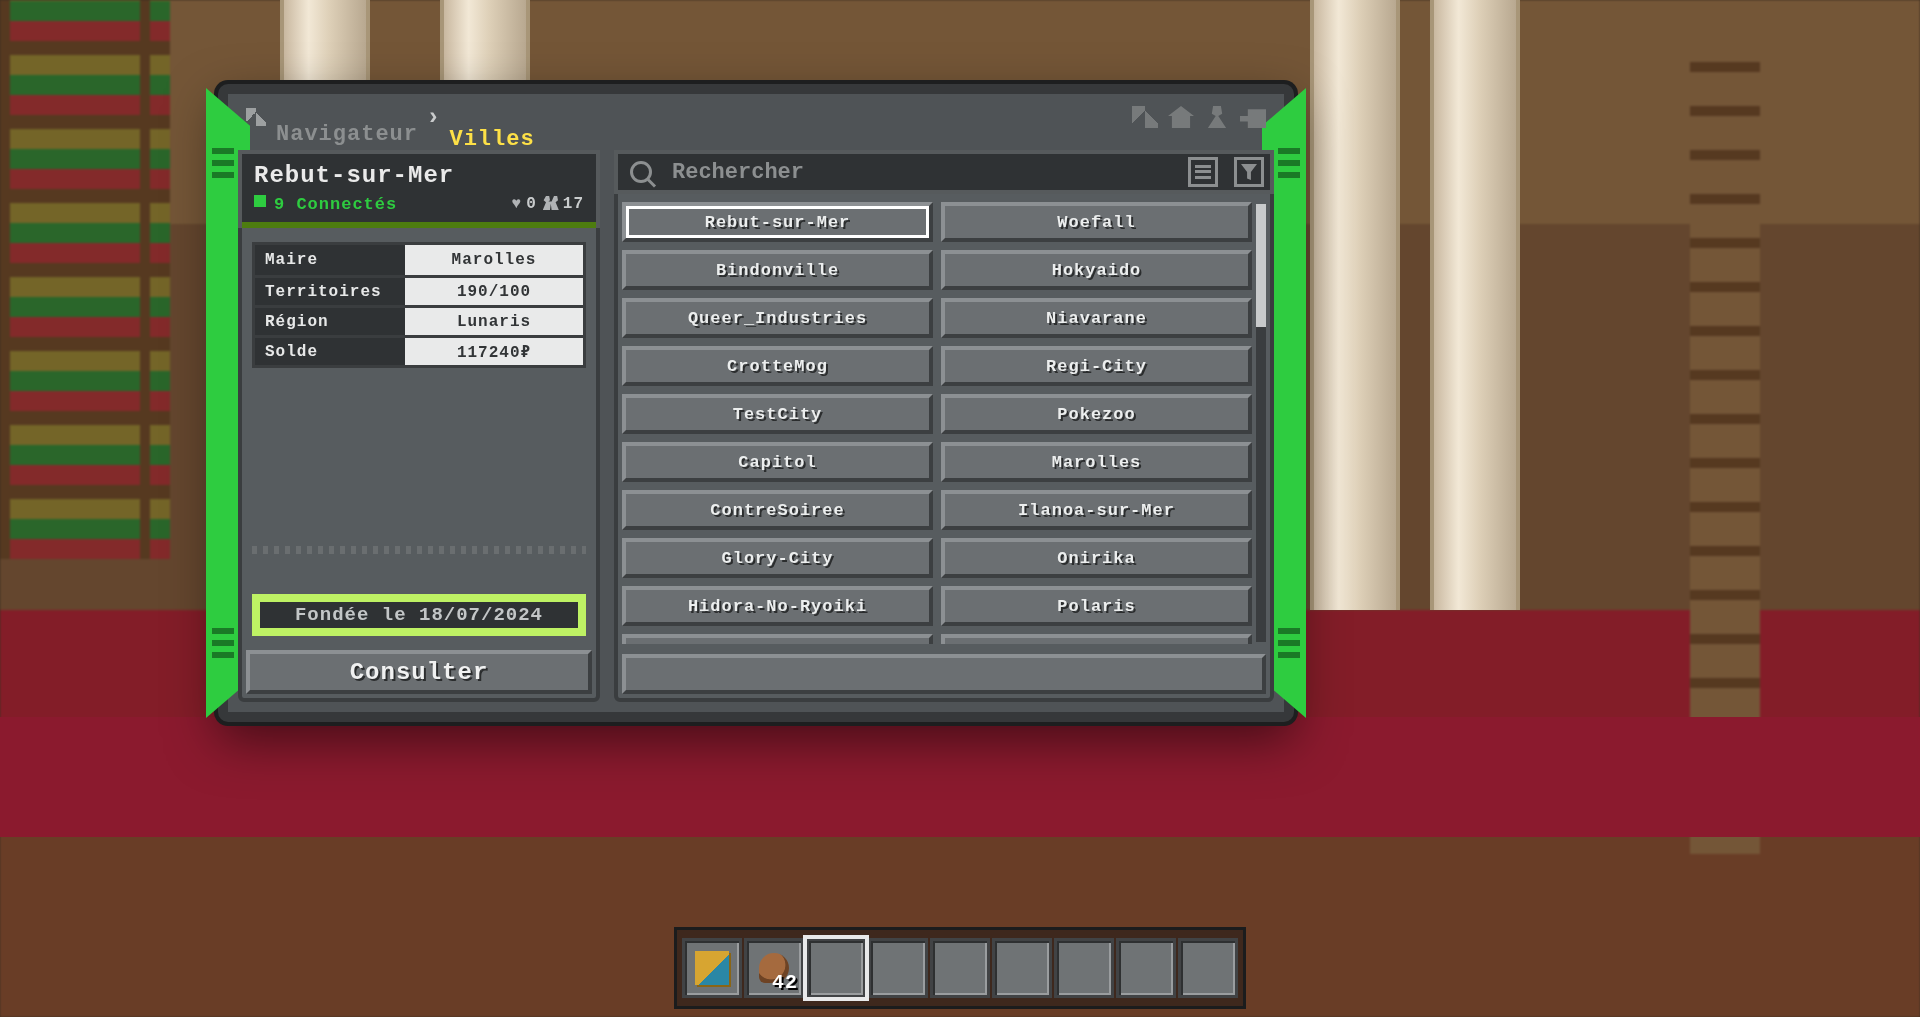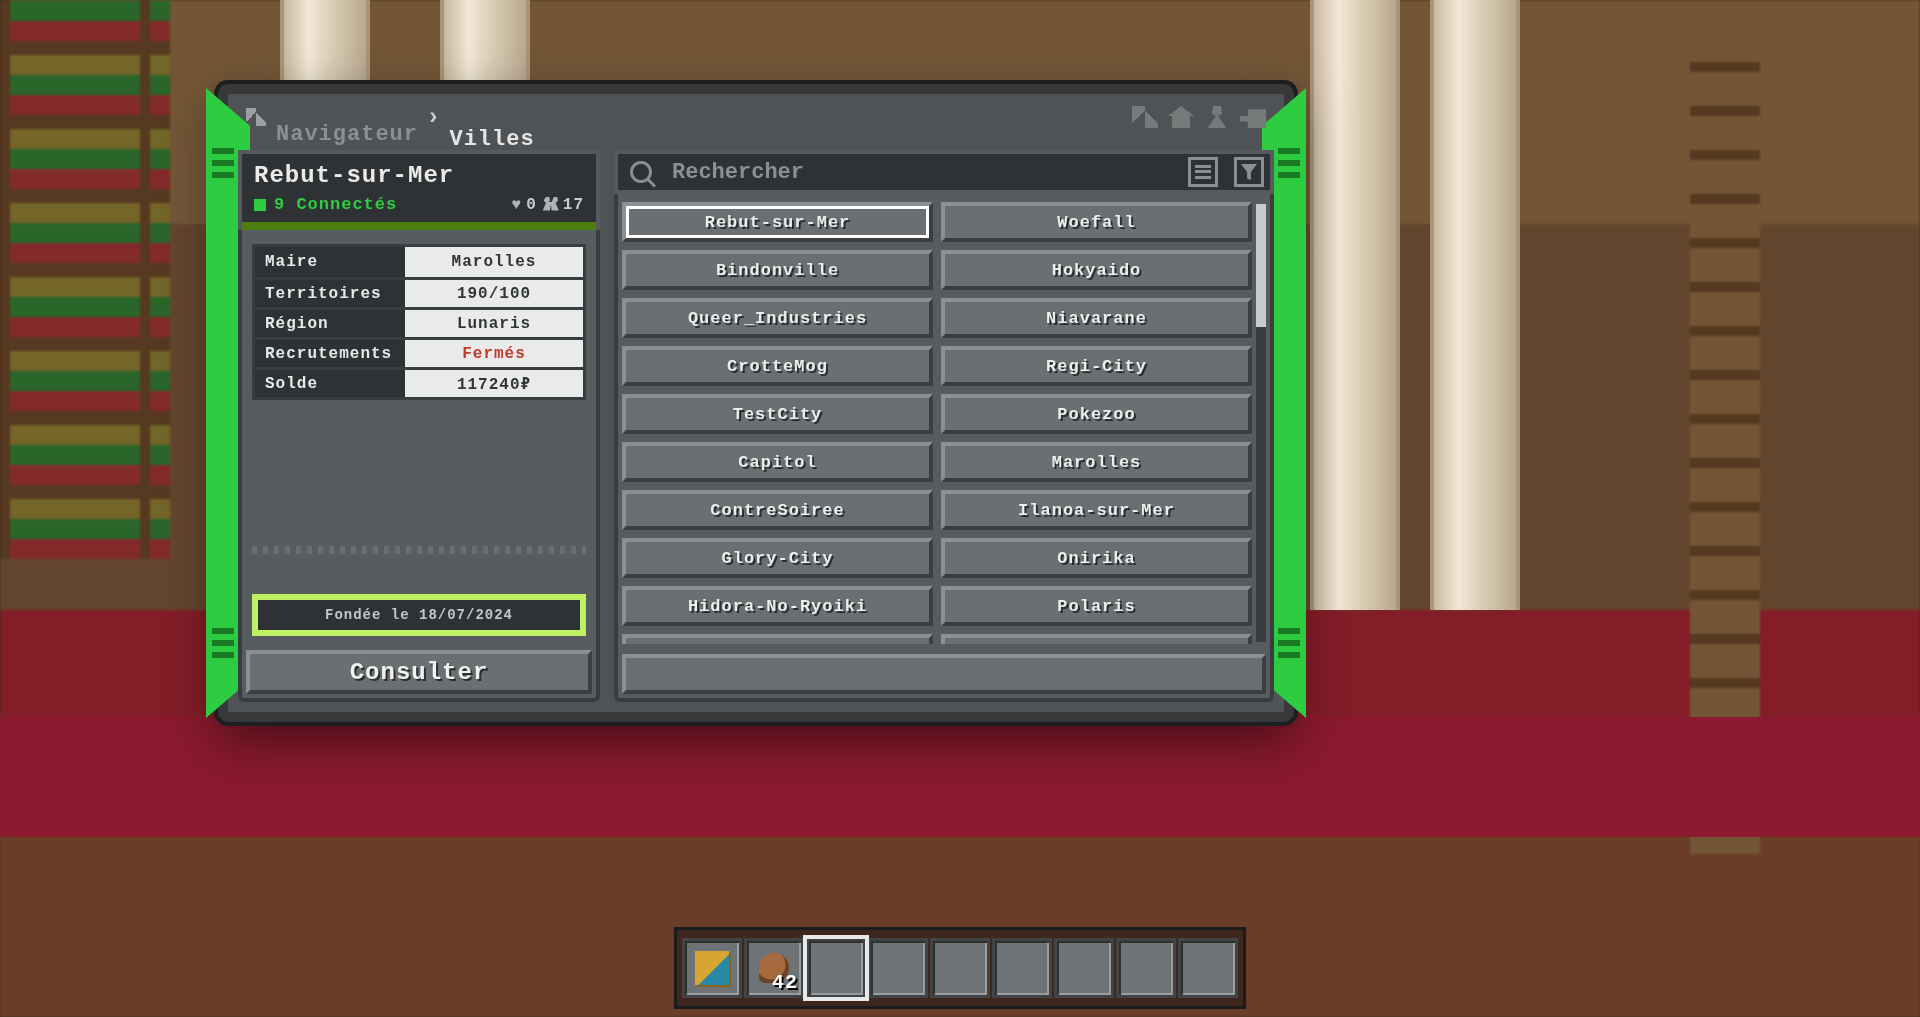--- a/index.html
+++ b/index.html
@@ -73,58 +73,58 @@
     display:flex; align-items:center; height:46px; padding:0 18px;
     background:#4f5356; color:#a8abac; font-size:22px;
   }
   .titlebar .map-ic { width:20px;height:18px;margin-right:10px;
     background:linear-gradient(135deg,#9da0a1 50%, transparent 50%),
                linear-gradient(45deg,#9da0a1 50%, transparent 50%);
     background-size:10px 18px; background-repeat:no-repeat;
     background-position:0 0, 10px 0;}
   .titlebar .crumb { color:#8c8f90;margin-top:35px; }
   .titlebar .chev { margin:0 8px .1em; color:#c9cbcc; font-size:24px; position:relative; top:2px;}
-  .titlebar .here { color:#e5e5e5;margin-top:44px; }
+  .titlebar .here { color:#fde047;margin-top:44px; }
   .titlebar .spacer{flex:1}
   .titlebar .tb-icon{width:26px;height:22px;margin-left:10px;background:#777a7b;}
   .tb-icon.map{background:
     linear-gradient(135deg,#777a7b 50%, transparent 50%) 0 0/13px 22px no-repeat,
     linear-gradient(45deg,#777a7b 50%, transparent 50%) 13px 0/13px 22px no-repeat;}
   .tb-icon.home{clip-path:polygon(50% 0,100% 45%,85% 45%,85% 100%,15% 100%,15% 45%,0 45%)}
   .tb-icon.user{clip-path:polygon(35% 0,65% 0,70% 35%,55% 45%,85% 100%,15% 100%,45% 45%,30% 35%)}
   .tb-icon.back{clip-path:polygon(0 45%,30% 45%,30% 15%,100% 15%,100% 100%,30% 100%,30% 70%,0 70%,0 45%)}
 
   
   .panels{position:absolute;left:10px;right:10px;top:56px;bottom:10px;display:flex;gap:14px}
   .panel{background:#575c5f;border:4px solid #3a3d3f;border-radius:6px;display:flex;flex-direction:column}
   .panel.left{width:362px}
   .panel.right{flex:1}
 
   
   .city-header{background:#2f3234;border:4px solid #565a5c;border-bottom:none;margin:-4px -4px 0;}
   .city-name{color:#eaeaea;font-size:24px;padding:8px 12px 4px}
-  .city-sub{display:flex;align-items:center;padding:2px 12px 8px;border-bottom:8px solid #4d7c0f}
+  .city-sub{display:flex;padding:2px 12px 8px;border-bottom:6px solid #4d7c0f}
   .dot{width:12px;height:12px;background:#2ecc40;margin-right:8px}
   .connected{color:#2ecc40;font-size:17px}
   .sub-spacer{flex:1}
   .heart,.people{color:#c9cccd;font-size:16px;margin-left:6px}
   .heart::before{content:"♥";margin-right:4px;color:#b0b3b5}
   .people::before{content:"";display:inline-block;width:16px;height:14px;margin-right:4px;
     background:#b0b3b5;vertical-align:-2px;
     clip-path:polygon(20% 0,40% 0,45% 30%,35% 40%,55% 40%,70% 0,90% 0,95% 30%,80% 45%,100% 100%,55% 100%,50% 55%,45% 100%,0 100%,20% 45%,5% 30%)}
 
   .stats{margin:14px 10px;border:3px solid #3a3d3f;background:#47494c}
   .strow{display:flex;height:30px}
   .strow+.strow{border-top:3px solid #3a3d3f}
   .strow .k{width:150px;background:#2f3234;color:#e7e8e8;font-size:16px;display:flex;align-items:center;padding-left:10px}
   .strow .v{flex:1;background:#e9eaea;color:#323537;font-size:16px;display:flex;align-items:center;justify-content:center}
   .strow .v.closed{color:#c0392b}
   .dots{height:8px;margin:6px 10px;background:repeating-linear-gradient(90deg,#6a6e70 0 5px,transparent 5px 11px)}
-  .founded{margin:34px 10px 0;height:42px;background:#2f3234;border:6px solid #bef264;
-    color:#c3c6c7;font-size:14px;display:flex;align-items:center;justify-content:center}
+  .founded{margin:34px 10px 0;height:42px;background:#2f3234;border:8px solid #bef264;
+    color:#c3c6c7;font-size:19px;display:flex;align-items:center;justify-content:center}
   .left-spacer{flex:1}
   .consult{margin:14px 4px 4px;height:44px;background:#6b6f72;
     border:4px solid #3c3f41;border-top-color:#8c9093;border-left-color:#8c9093;
     color:#f0f1f1;font-size:24px;display:flex;align-items:center;justify-content:center;
     text-shadow:2px 2px #2b2d2e;cursor:pointer}
 
   
   .searchbar{display:flex;align-items:center;gap:16px;height:44px;margin:-4px -4px 8px;
     background:#2f3234;border:4px solid #565a5c;padding:0 6px}
   .mag{width:22px;height:22px;margin:0 4px 0 6px;border:3px solid #8c8f90;border-radius:50%;position:relative}
@@ -209,24 +209,20 @@
           <div class="k">Maire</div>
           <div class="v">Marolles</div>
         </div>
         <div class="strow">
           <div class="k">Territoires</div>
           <div class="v">190/100</div>
         </div>
         <div class="strow">
           <div class="k">Région</div>
           <div class="v">Lunaris</div>
-        </div>
-        <div class="strow">
-          <div class="k">Recrutements</div>
-          <div class="v closed">Fermés</div>
         </div>
         <div class="strow">
           <div class="k">Solde</div>
           <div class="v">117240₽</div>
         </div>
       </div>
 
       <div class="left-spacer"></div>
       <div class="dots"></div>
       <div class="founded">Fondée le 18/07/2024</div>

